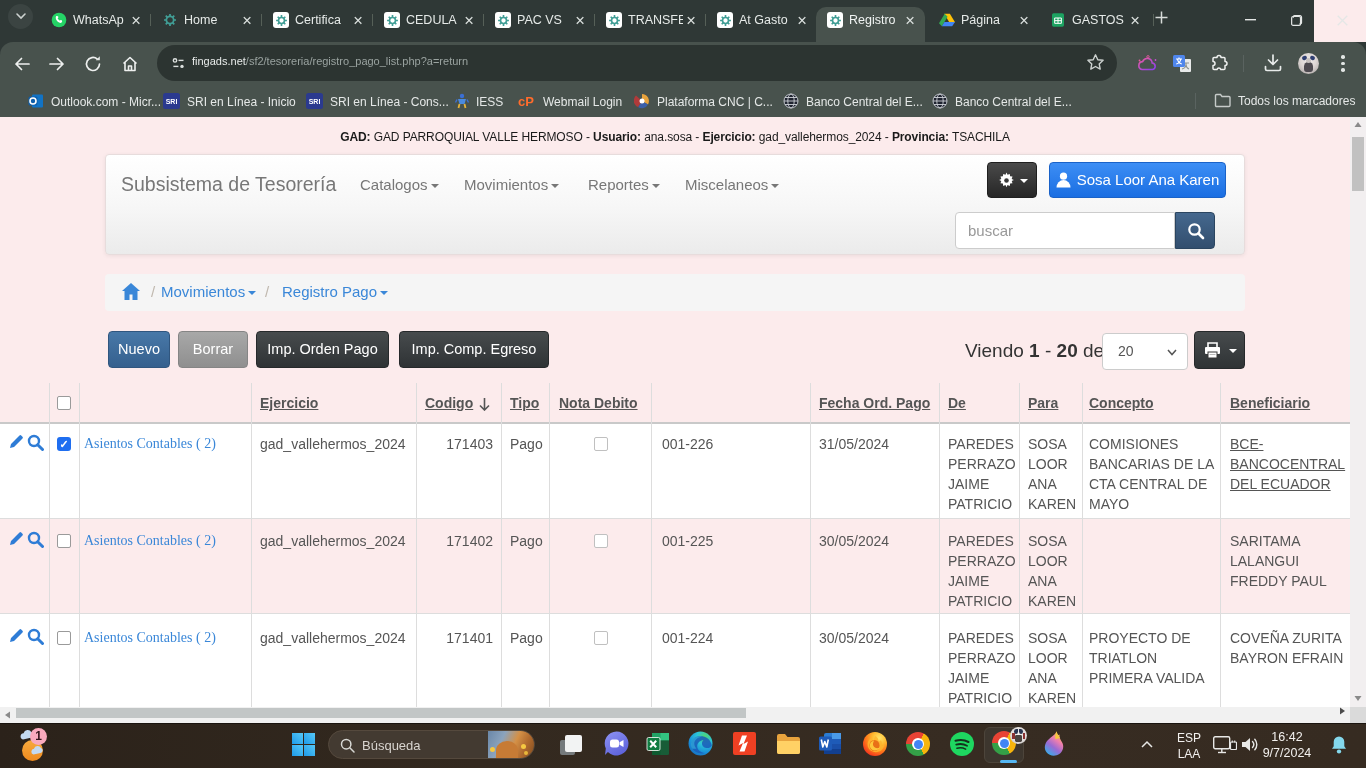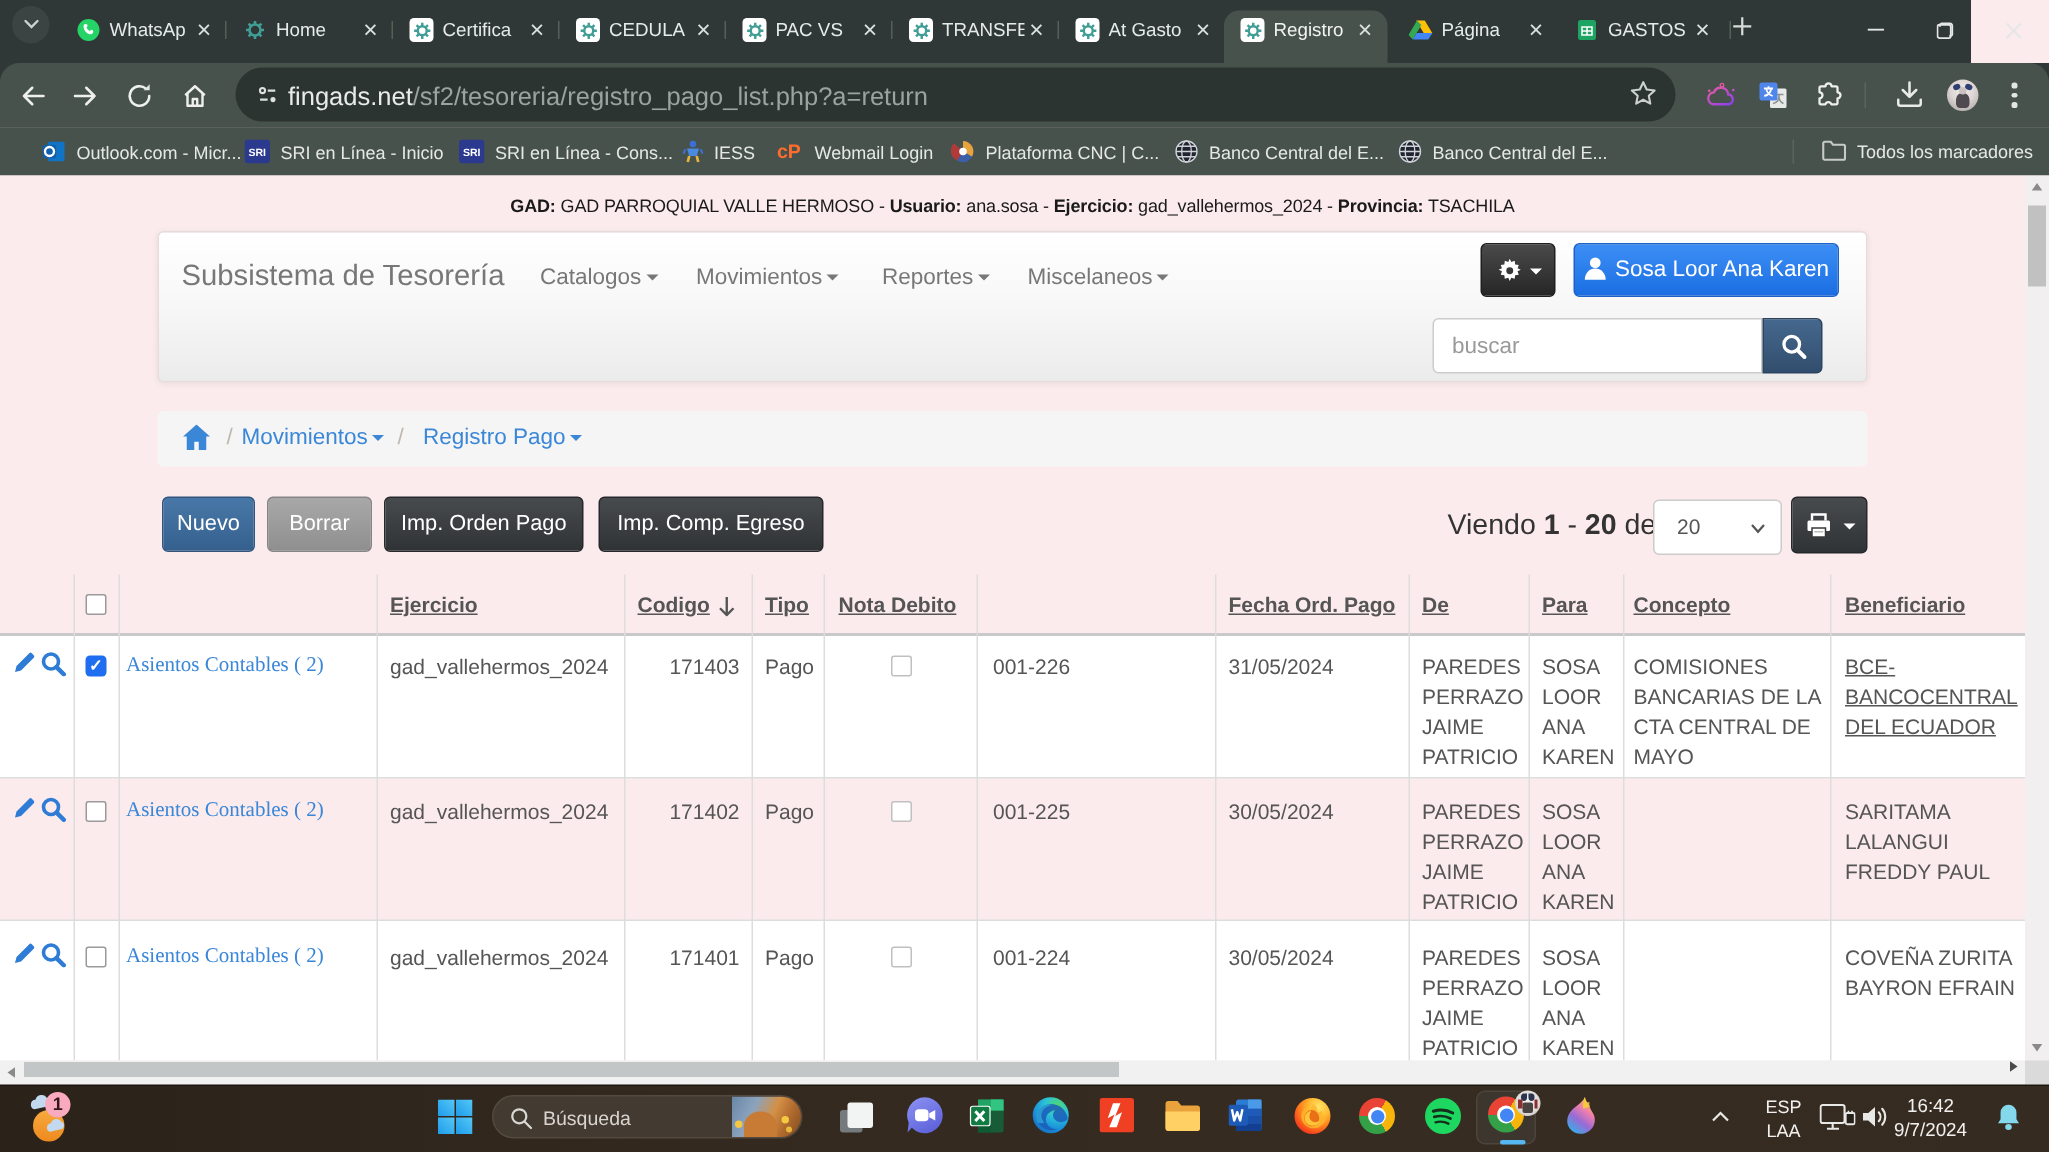--- a/index.html
+++ b/index.html
@@ -11,21 +11,21 @@
 .tab { position:absolute; top:0; height:42px; width:111px; }
 .tab .fav { position:absolute; left:11px; top:12px; width:16px; height:16px; }
 .tab .ttl { position:absolute; left:33px; top:13px; width:55px; height:16px; overflow:hidden; font-size:12.5px; color:#e6eae8; white-space:nowrap; }
 .tab .cls { position:absolute; right:7px; top:12px; width:16px; height:16px; color:#dce1df; font-size:16.5px; line-height:16px; text-align:center; }
 .tabsep { position:absolute; top:14px; width:1px; height:12px; background:#566058; }
 .whitebox { background:#fff; border-radius:3px; display:flex; align-items:center; justify-content:center; }
 #toolbar { position:absolute; left:0; top:42px; width:1366px; height:43px; background:#2f3836; }
 #toolbar .surface { position:absolute; top:0; left:0; width:1366px; height:43px; background:#48524d; border-radius:13px 13px 0 0; }
 .navic { position:absolute; top:0; color:#dde1e0; }
 #urlpill { position:absolute; left:157px; top:3px; width:960px; height:36px; background:#2c3431; border-radius:18px; }
-#urlpill .txt { position:absolute; left:35px; top:10px; font-size:17px; color:#e8ebea; white-space:nowrap; }
+#urlpill .txt { position:absolute; left:35px; top:10px; font-size:11px; color:#e8ebea; white-space:nowrap; }
 #urlpill .txt .gray { color:#9aa3a0; }
 #bookmarks { position:absolute; left:0; top:85px; width:1366px; height:32px; background:#48524d; }
 .bm { position:absolute; top:8px; height:18px; font-size:12px; color:#e5e8e7; white-space:nowrap; }
 .bm .ic { display:inline-block; vertical-align:-3px; margin-right:7px; }
 
 
 #page { position:absolute; left:0; top:117px; width:1350px; height:606px; background:#fcebec; overflow:hidden; }
 #gadline { position:absolute; left:0; top:13px; width:1350px; text-align:center; font-size:12px; letter-spacing:-0.1px; color:#1a1a1a; }
 #navbar { position:absolute; left:105px; top:37px; width:1140px; height:101px; background:linear-gradient(#ffffff 0%,#f6f6f6 55%,#ebebeb 100%); border:1px solid #e7dcdc; border-radius:4px; box-shadow:0 1px 4px rgba(0,0,0,.065); }
 #navbar .brand { position:absolute; left:15px; top:18px; font-size:19.5px; color:#777; }
@@ -473,20 +473,21 @@
   <div class="cb" style="left:57px;top:514px;"></div>
   <div class="cell alink" style="left:84px;top:511px;">Asientos Contables ( 2)</div>
   <div class="cell" style="left:260px;top:511px;">gad_vallehermos_2024</div>
   <div class="cell" style="left:420px;top:511px;width:73px;text-align:right;">171401</div>
   <div class="cell" style="left:510px;top:511px;">Pago</div>
   <div class="cb" style="left:594px;top:514px;border-color:#c0c0c0;"></div>
   <div class="cell" style="left:662px;top:511px;">001-224</div>
   <div class="cell" style="left:819px;top:511px;">30/05/2024</div>
   <div class="cell" style="left:948px;top:511px;width:66px;">PAREDES PERRAZO JAIME PATRICIO</div>
   <div class="cell" style="left:1028px;top:511px;width:50px;">SOSA LOOR ANA KAREN</div>
+  <div class="cell" style="left:1089px;top:511px;width:126px;">PROYECTO DE TRIATLON PRIMERA VALIDA</div>
   <div class="cell" style="left:1230px;top:511px;width:118px;">COVEÑA ZURITA BAYRON EFRAIN</div>
 </div>
 
 <div id="vscroll"></div>
 <div id="vthumb"></div>
 <div id="hscroll"></div>
 <div id="hthumb"></div>
 <svg style="position:absolute;left:1354px;top:121px;" width="8" height="8" viewBox="0 0 8 8">
     <path d="M4 1 L7.5 6 H0.5z" fill="#8a8a8a"></path>
   </svg>

